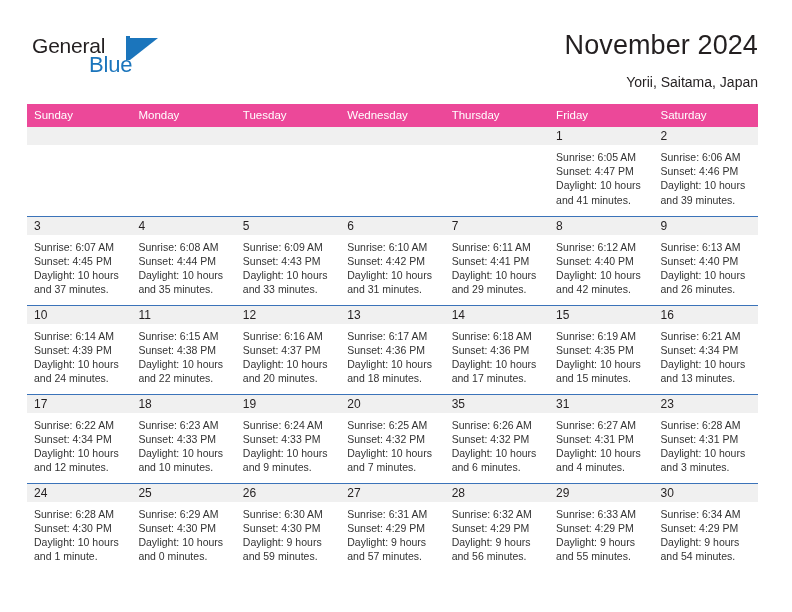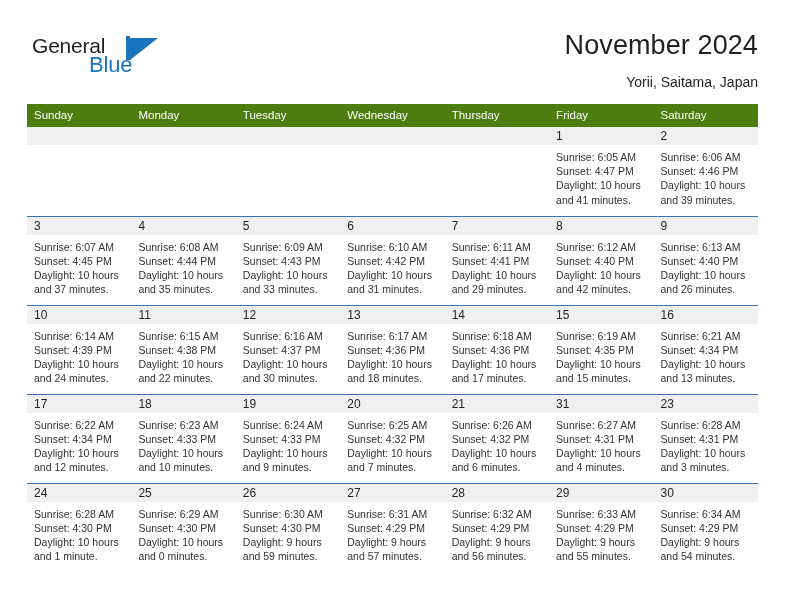--- a/index.html
+++ b/index.html
@@ -99,21 +99,21 @@
   
   .calendar {
     position: absolute;
     left: 27px;
     top: 104px;
     width: 731px;
     border-collapse: collapse;
     table-layout: fixed;
   }
   .calendar th {
-    background: #4d7c0f;
+    background: #ec4899;
     color: #ffffff;
     font-size: 11.5px;
     font-weight: normal;
     text-align: left;
     padding: 5px 0 5px 7px;
     height: 22px;
     line-height: 13px;
   }
   .calendar td {
     vertical-align: top;
@@ -296,21 +296,21 @@
               <div>Daylight: 10 hours</div>
               <div>and 22 minutes.</div>
             </div>
           </td>
           <td>
             <div class="daynum-band">12</div>
             <div class="cell-body">
               <div>Sunrise: 6:16 AM</div>
               <div>Sunset: 4:37 PM</div>
               <div>Daylight: 10 hours</div>
-              <div>and 30 minutes.</div>
+              <div>and 20 minutes.</div>
             </div>
           </td>
           <td>
             <div class="daynum-band">13</div>
             <div class="cell-body">
               <div>Sunrise: 6:17 AM</div>
               <div>Sunset: 4:36 PM</div>
               <div>Daylight: 10 hours</div>
               <div>and 18 minutes.</div>
             </div>
@@ -374,21 +374,21 @@
           <td>
             <div class="daynum-band">20</div>
             <div class="cell-body">
               <div>Sunrise: 6:25 AM</div>
               <div>Sunset: 4:32 PM</div>
               <div>Daylight: 10 hours</div>
               <div>and 7 minutes.</div>
             </div>
           </td>
           <td>
-            <div class="daynum-band">21</div>
+            <div class="daynum-band">35</div>
             <div class="cell-body">
               <div>Sunrise: 6:26 AM</div>
               <div>Sunset: 4:32 PM</div>
               <div>Daylight: 10 hours</div>
               <div>and 6 minutes.</div>
             </div>
           </td>
           <td>
             <div class="daynum-band">31</div>
             <div class="cell-body">

